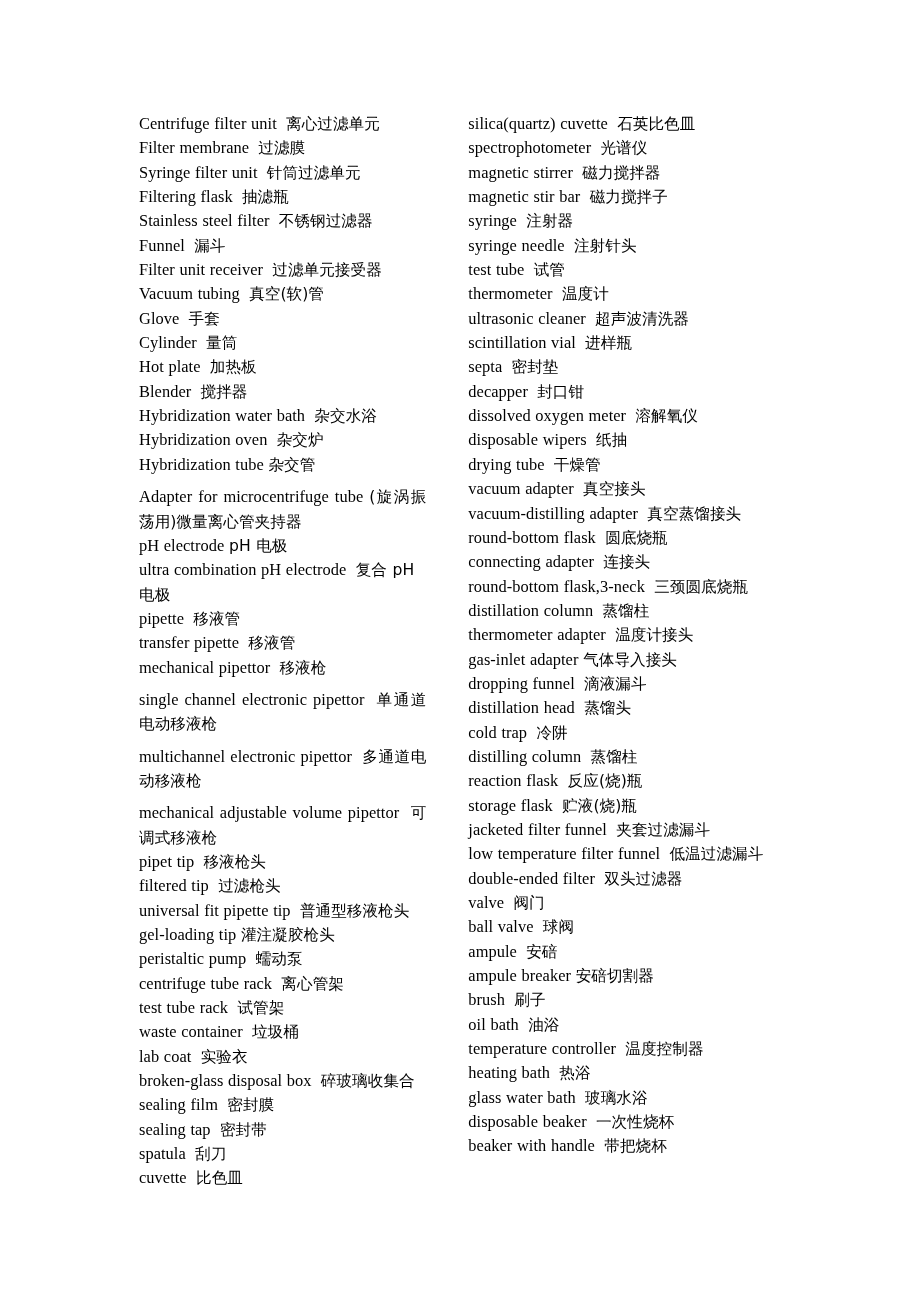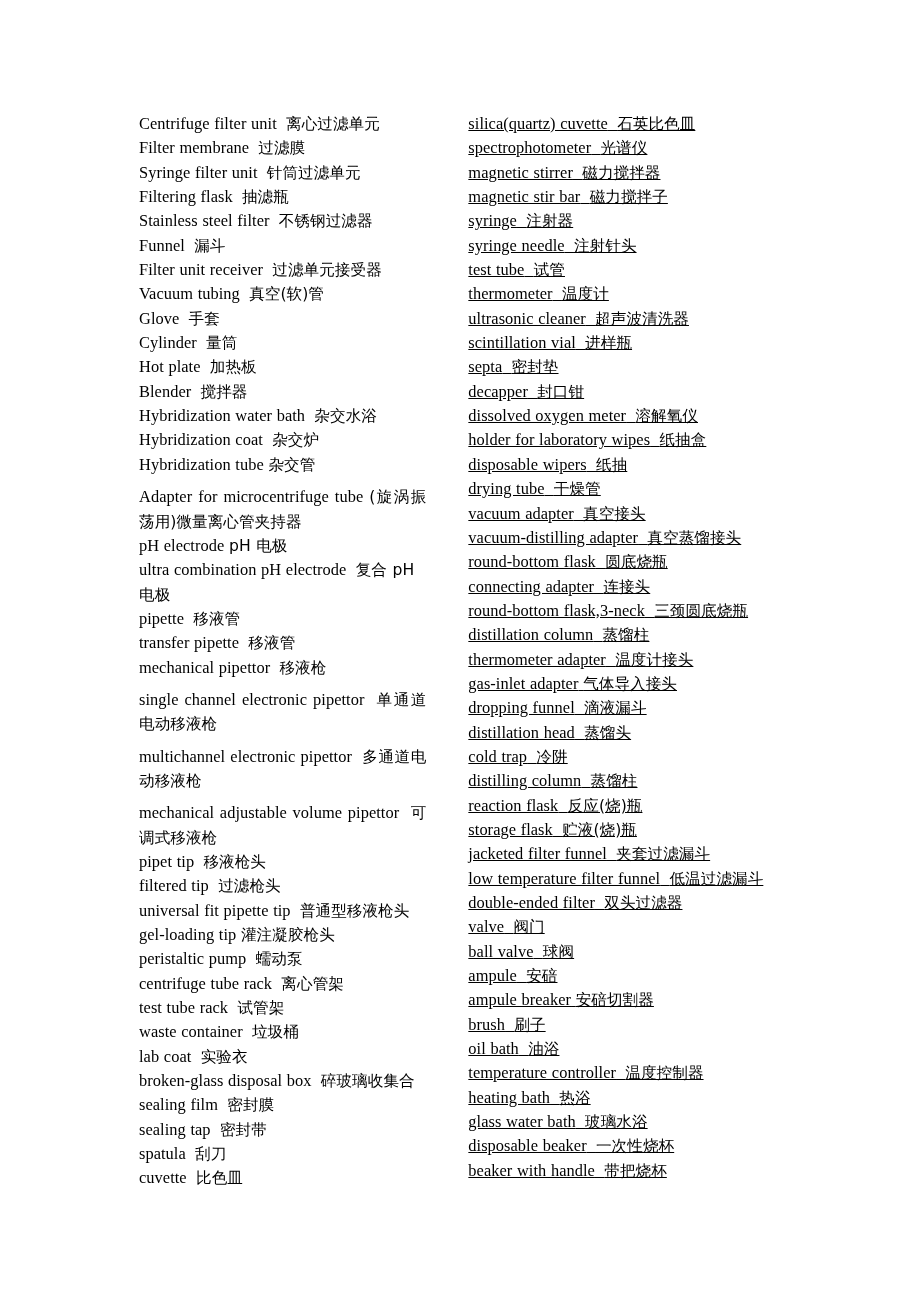--- a/index.html
+++ b/index.html
@@ -36,21 +36,21 @@
     align-items: flex-start;
     gap: 16px;
   }
 
   .column {
     width: 321px;
     box-sizing: border-box;
   }
 
   .column-left  { padding-right: 26px; }
-  .column-right { padding-right: 0; text-decoration: underline; }
+  .column-right { padding-right: 0; }
 
   .entry {
     font-size: 16.4px;
     line-height: 24.35px;
     margin: 0;
     padding: 0;
     white-space: normal;
     word-spacing: 0.5px;
     letter-spacing: 0.05px;
     text-align: left;
@@ -85,21 +85,21 @@
         <p class="entry"><span>Filtering flask</span><span class="sep">  </span><span class="zh">抽滤瓶</span></p>
         <p class="entry"><span>Stainless steel filter</span><span class="sep">  </span><span class="zh">不锈钢过滤器</span></p>
         <p class="entry"><span>Funnel</span><span class="sep">  </span><span class="zh">漏斗</span></p>
         <p class="entry"><span>Filter unit receiver</span><span class="sep">  </span><span class="zh">过滤单元接受器</span></p>
         <p class="entry"><span>Vacuum tubing</span><span class="sep">  </span><span class="zh">真空(软)管</span></p>
         <p class="entry"><span>Glove</span><span class="sep">  </span><span class="zh">手套</span></p>
         <p class="entry"><span>Cylinder</span><span class="sep">  </span><span class="zh">量筒</span></p>
         <p class="entry"><span>Hot plate</span><span class="sep">  </span><span class="zh">加热板</span></p>
         <p class="entry"><span>Blender</span><span class="sep">  </span><span class="zh">搅拌器</span></p>
         <p class="entry"><span>Hybridization water bath</span><span class="sep">  </span><span class="zh">杂交水浴</span></p>
-        <p class="entry"><span>Hybridization coat</span><span class="sep">  </span><span class="zh">杂交炉</span></p>
+        <p class="entry"><span>Hybridization oven</span><span class="sep">  </span><span class="zh">杂交炉</span></p>
         <p class="entry"><span>Hybridization tube</span><span class="sep"> </span><span class="zh">杂交管</span></p>
         <p class="entry justified"><span>Adapter for microcentrifuge tube</span><span class="sep"> </span><span class="zh">(旋涡振荡用)微量离心管夹持器</span></p>
         <p class="entry"><span>pH electrode</span><span class="sep"> </span><span class="zh">pH 电极</span></p>
         <p class="entry"><span>ultra combination pH electrode</span><span class="sep">  </span><span class="zh">复合 pH 电极</span></p>
         <p class="entry"><span>pipette</span><span class="sep">  </span><span class="zh">移液管</span></p>
         <p class="entry"><span>transfer pipette</span><span class="sep">  </span><span class="zh">移液管</span></p>
         <p class="entry"><span>mechanical pipettor</span><span class="sep">  </span><span class="zh">移液枪</span></p>
         <p class="entry justified"><span>single channel electronic pipettor</span><span class="sep">  </span><span class="zh">单通道电动移液枪</span></p>
         <p class="entry justified"><span>multichannel electronic pipettor</span><span class="sep">  </span><span class="zh">多通道电动移液枪</span></p>
         <p class="entry justified"><span>mechanical adjustable volume pipettor</span><span class="sep">  </span><span class="zh">可调式移液枪</span></p>
@@ -125,21 +125,20 @@
         <p class="entry"><span>magnetic stir bar</span><span class="sep">  </span><span class="zh">磁力搅拌子</span></p>
         <p class="entry"><span>syringe</span><span class="sep">  </span><span class="zh">注射器</span></p>
         <p class="entry"><span>syringe needle</span><span class="sep">  </span><span class="zh">注射针头</span></p>
         <p class="entry"><span>test tube</span><span class="sep">  </span><span class="zh">试管</span></p>
         <p class="entry"><span>thermometer</span><span class="sep">  </span><span class="zh">温度计</span></p>
         <p class="entry"><span>ultrasonic cleaner</span><span class="sep">  </span><span class="zh">超声波清洗器</span></p>
         <p class="entry"><span>scintillation vial</span><span class="sep">  </span><span class="zh">进样瓶</span></p>
         <p class="entry"><span>septa</span><span class="sep">  </span><span class="zh">密封垫</span></p>
         <p class="entry"><span>decapper</span><span class="sep">  </span><span class="zh">封口钳</span></p>
         <p class="entry"><span>dissolved oxygen meter</span><span class="sep">  </span><span class="zh">溶解氧仪</span></p>
-        <p class="entry"><span>holder for laboratory wipes</span><span class="sep">  </span><span class="zh">纸抽盒</span></p>
         <p class="entry"><span>disposable wipers</span><span class="sep">  </span><span class="zh">纸抽</span></p>
         <p class="entry"><span>drying tube</span><span class="sep">  </span><span class="zh">干燥管</span></p>
         <p class="entry"><span>vacuum adapter</span><span class="sep">  </span><span class="zh">真空接头</span></p>
         <p class="entry"><span>vacuum-distilling adapter</span><span class="sep">  </span><span class="zh">真空蒸馏接头</span></p>
         <p class="entry"><span>round-bottom flask</span><span class="sep">  </span><span class="zh">圆底烧瓶</span></p>
         <p class="entry"><span>connecting adapter</span><span class="sep">  </span><span class="zh">连接头</span></p>
         <p class="entry"><span>round-bottom flask,3-neck</span><span class="sep">  </span><span class="zh">三颈圆底烧瓶</span></p>
         <p class="entry"><span>distillation column</span><span class="sep">  </span><span class="zh">蒸馏柱</span></p>
         <p class="entry"><span>thermometer adapter</span><span class="sep">  </span><span class="zh">温度计接头</span></p>
         <p class="entry"><span>gas-inlet adapter</span><span class="sep"> </span><span class="zh">气体导入接头</span></p>

